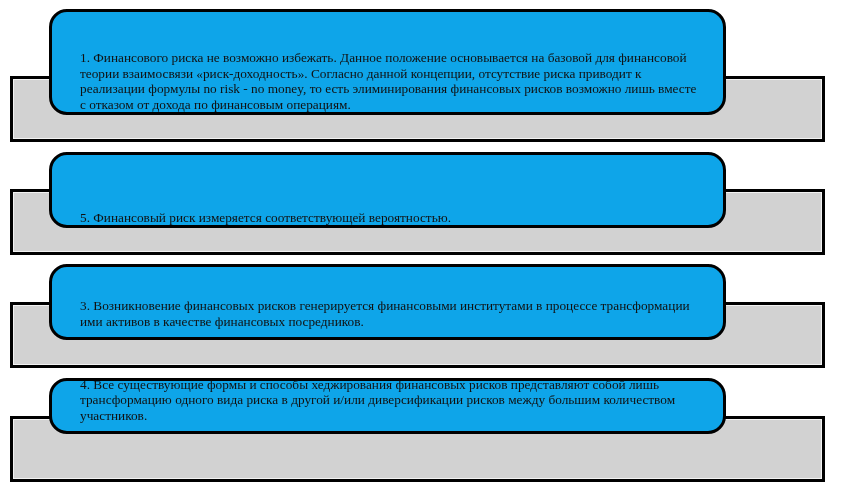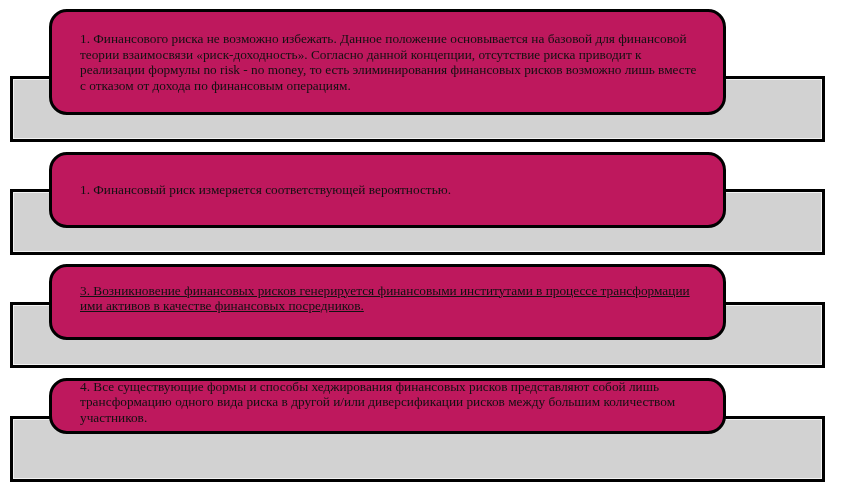--- a/index.html
+++ b/index.html
@@ -25,27 +25,27 @@
       width: 809px;
       height: 60px;
       background: #d2d2d2;
       border: 3px solid #000;
       box-shadow: inset 0 0 0 1px #f2f2f2;
     }
     .card {
       position: absolute;
       left: 49px;
       width: 677px;
-      background: #be185d;
+      background: #0ea5e9;
       border: 3px solid #000;
       border-radius: 18px;
       box-sizing: border-box;
       padding: 0 24px 0 28px;
       display: flex;
-      align-items: center;
+      align-items: flex-end;
     }
     .card-text {
       font-size: 13.3px;
       line-height: 15.5px;
       color: #111;
       margin: 0;
     }
   </style>
 </head>
 <body>
@@ -53,28 +53,28 @@
 <div class="block" style="top:0;">
   <div class="base" style="top:76px;"></div>
   <div class="card" style="top:9px; height:106px;">
     <p class="card-text">1. Финансового риска не возможно избежать. Данное положение основывается на базовой для финансовой теории взаимосвязи «риск-доходность». Согласно данной концепции, отсутствие риска приводит к реализации формулы no risk - no money, то есть элиминирования финансовых рисков возможно лишь вместе с отказом от дохода по финансовым операциям.</p>
   </div>
 </div>
 
 <div class="block" style="top:0;">
   <div class="base" style="top:189px;"></div>
   <div class="card" style="top:152px; height:76px;">
-    <p class="card-text">1. Финансовый риск измеряется соответствующей вероятностью.</p>
+    <p class="card-text">5. Финансовый риск измеряется соответствующей вероятностью.</p>
   </div>
 </div>
 
 <div class="block" style="top:0;">
   <div class="base" style="top:302px;"></div>
   <div class="card" style="top:264px; height:76px;">
-    <p class="card-text" style="padding-bottom:8px;text-decoration:underline;">3. Возникновение финансовых рисков генерируется финансовыми институтами в процессе трансформации ими активов в качестве финансовых посредников.</p>
+    <p class="card-text" style="padding-bottom:8px;">3. Возникновение финансовых рисков генерируется финансовыми институтами в процессе трансформации ими активов в качестве финансовых посредников.</p>
   </div>
 </div>
 
 <div class="block" style="top:0;">
   <div class="base" style="top:416px;"></div>
   <div class="card" style="top:378px; height:56px;">
     <p class="card-text" style="padding-bottom:8px;">4. Все существующие формы и способы хеджирования финансовых рисков представляют собой лишь трансформацию одного вида риска в другой и/или диверсификации рисков между большим количеством участников.</p>
   </div>
 </div>
 

